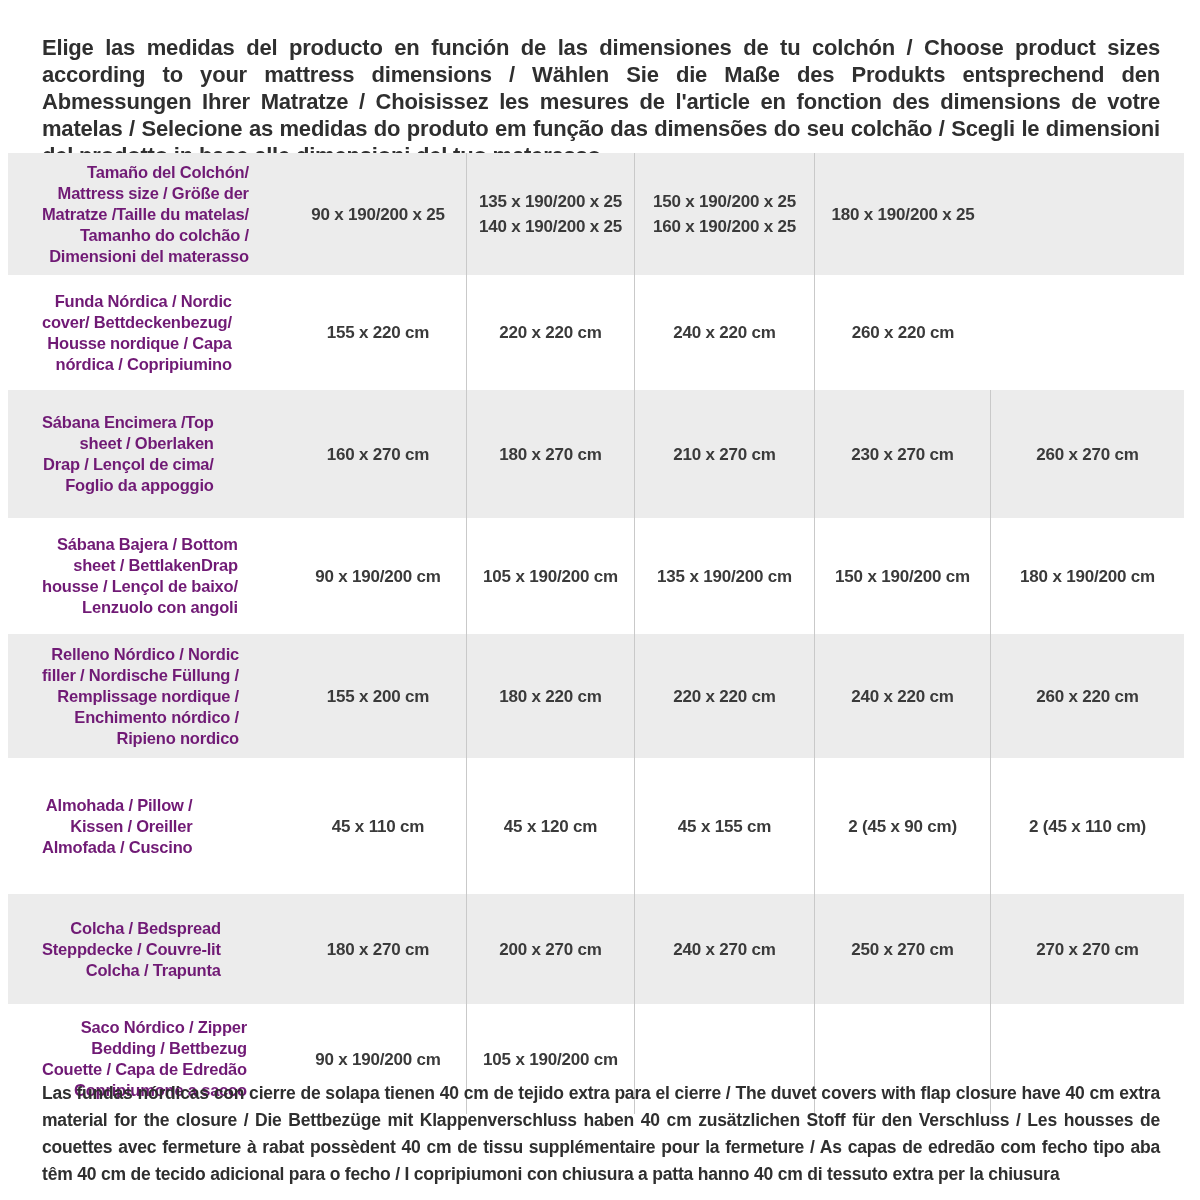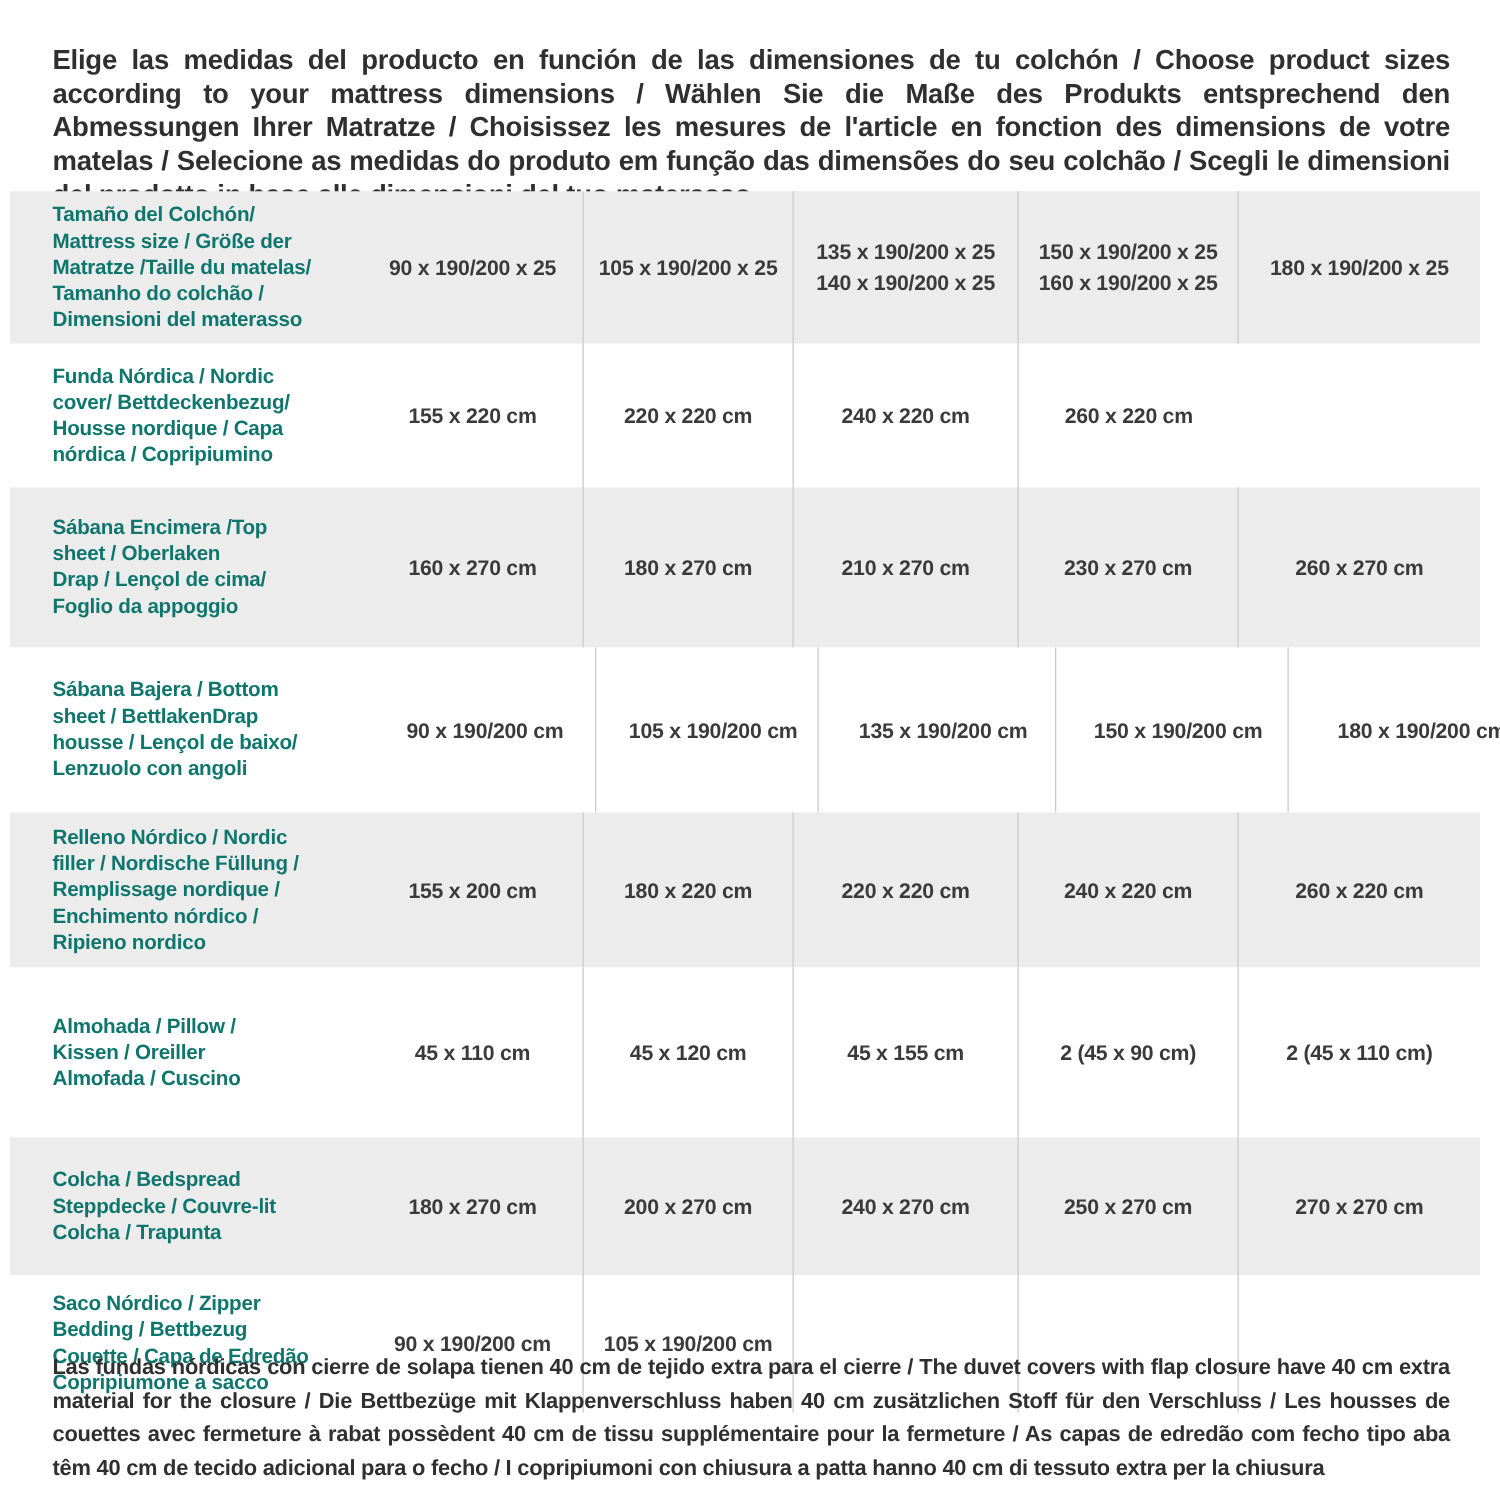--- a/index.html
+++ b/index.html
@@ -38,46 +38,46 @@
   .t-row {
     display: grid;
     grid-template-columns: 282px 177px 168px 180px 176px 193px;
     width: 1176px;
   }
   .t-row.shade { background: #ececec; }
   .t-row.plain { background: #ffffff; }
   .row-h  { height: 122px; }
   .row-0  { height: 115px; }
   .row-1  { height: 128px; }
-  .row-2  { height: 132px; gap: 10px; }
+  .row-2  { height: 116px; }
   .row-3  { height: 124px; }
   .row-4  { height: 136px; }
   .row-5  { height: 110px; }
   .row-6  { height: 110px; }
   .cell {
     display: flex;
     align-items: center;
     justify-content: center;
     white-space: pre-line;
     text-align: center;
     font-weight: bold;
     font-size: 17px;
     line-height: 25px;
     color: #3a3a3a;
     letter-spacing: -0.2px;
   }
   .cell.divider { border-right: 1.5px solid #c9c9c9; }
   .cell.label {
     justify-content: flex-start;
-    text-align: left;
+    text-align: right;
     padding-left: 34px;
     padding-right: 6px;
     font-size: 16.5px;
     line-height: 21px;
-    color: #0f766e;
+    color: #701a75;
   }
   .footnote {
     position: absolute;
     top: 1080px;
     left: 42px;
     width: 1118px;
     font-size: 17.5px;
     font-weight: bold;
     line-height: 27px;
     letter-spacing: -0.2px;
@@ -94,21 +94,20 @@
 
   <div class="size-table">
 
     <div class="t-row shade row-h">
       <div class="cell label">Tamaño del Colchón/
 Mattress size / Größe der
 Matratze /Taille du matelas/
 Tamanho do colchão /
 Dimensioni del materasso</div>
       <div class="cell divider">90 x 190/200 x 25</div>
-      <div class="cell divider">105 x 190/200 x 25</div>
       <div class="cell divider">135 x 190/200 x 25
 140 x 190/200 x 25</div>
       <div class="cell divider">150 x 190/200 x 25
 160 x 190/200 x 25</div>
       <div class="cell">180 x 190/200 x 25</div>
     </div>
 
     <div class="t-row plain row-0">
       <div class="cell label">Funda Nórdica /  Nordic
 cover/ Bettdeckenbezug/

